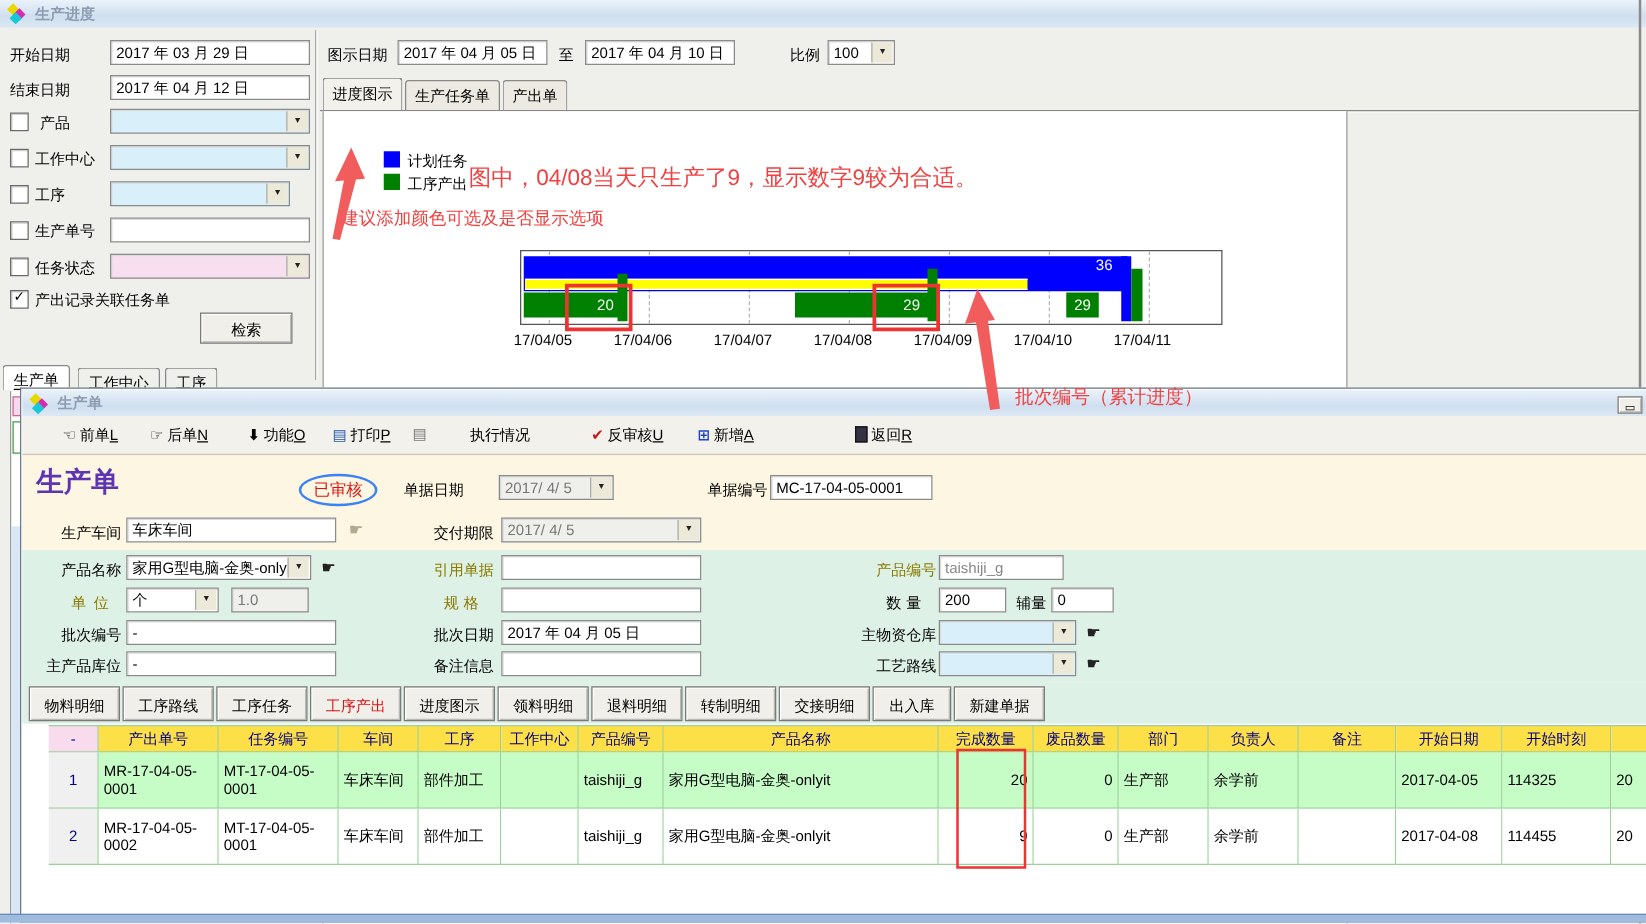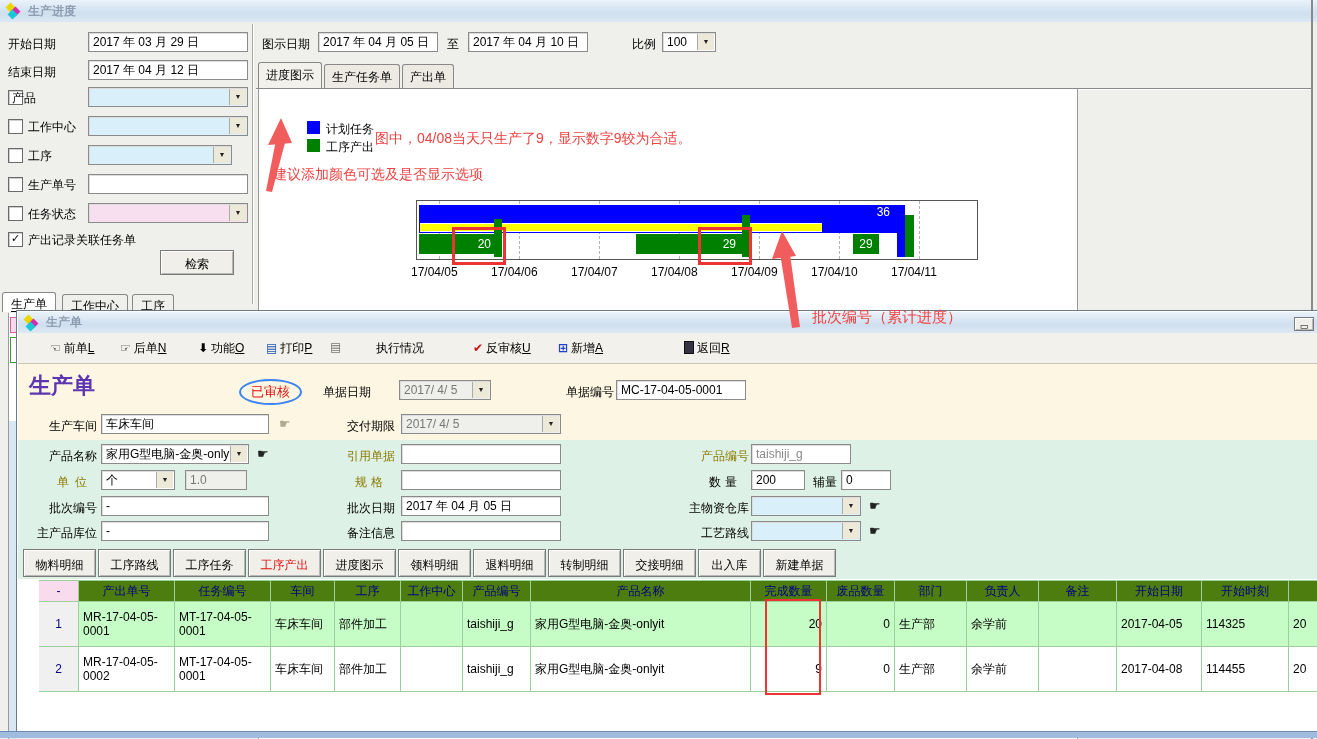--- a/index.html
+++ b/index.html
@@ -46,21 +46,21 @@
   .tbitem .u{text-decoration:underline;}
   .tbico{margin-right:3px;}
   
   .flabel{position:absolute;white-space:nowrap;}
   .olive{color:#8a7a00;}
   .hand{position:absolute;font-size:13px;color:#222;}
   
   .trow{position:absolute;left:22px;display:flex;box-sizing:border-box;}
   .tcell{box-sizing:border-box;border-right:1px solid #9bcf9b;border-bottom:1px solid #9bcf9b;
     padding:2px 4px;overflow:hidden;display:flex;align-items:center;}
-  .thead .tcell{justify-content:center;color:#000080;background:#4d7c0f;border-top:1px solid #9bcf9b;}
+  .thead .tcell{justify-content:center;color:#000080;background:#fde047;border-top:1px solid #9bcf9b;}
   .c0{width:40px;justify-content:center;}
   .c1{width:96px;}.c2{width:96px;}.c3{width:64px;}.c4{width:66px;}.c5{width:62px;}
   .c6{width:68px;}.c7{width:220px;}.c8{width:76px;justify-content:flex-end;}
   .c9{width:68px;justify-content:flex-end;}.c10{width:72px;}.c11{width:72px;}
   .c12{width:78px;}.c13{width:85px;}.c14{width:87px;}.c15{width:45px;border-right:none;}
   .rgreen .tcell{background:#c6fcc6;}
   .rwhite .tcell{background:#fff;}
   .rownum{color:#000080;background:#f0f0f0 !important;}
 </style>
 </head>
@@ -78,21 +78,21 @@
       <span>生产进度</span>
     </div>
     <div class="abs" style="left:1311px;top:0;width:2px;height:739px;background:#8a8a8a;"></div>
 
     <div class="flabel" style="left:8px;top:36px;">开始日期</div>
     <div class="inp" style="left:88px;top:32px;width:160px;"><span>2017 年 03 月 29 日</span></div>
     <div class="flabel" style="left:8px;top:64px;">结束日期</div>
     <div class="inp" style="left:88px;top:60px;width:160px;"><span>2017 年 04 月 12 日</span></div>
 
     <div class="chk" style="left:8px;top:90px;"></div>
-    <div class="flabel" style="left:12px;top:90px;">产品</div>
+    <div class="flabel" style="left:32px;top:90px;">产品</div>
     <div class="inp combo cyan" style="left:88px;top:87px;width:160px;">
         <span class="dd">▼</span>
       </div>
 
     <div class="chk" style="left:8px;top:119px;"></div>
     <div class="flabel" style="left:28px;top:119px;">工作中心</div>
     <div class="inp combo cyan" style="left:88px;top:116px;width:160px;">
         <span class="dd">▼</span>
       </div>
 
@@ -135,21 +135,21 @@
     <div class="tab" style="left:402px;top:64px;width:52px;height:24px;">产出单</div>
     <div class="abs" style="left:256px;top:88px;width:1055px;height:1px;background:#888;box-shadow:0 1px 0 #fff;"></div>
 
     <div class="abs" style="left:258px;top:89px;width:818px;height:650px;background:#fff;border-left:1px solid #999;border-right:1px solid #999;">
 
       <div class="abs" style="left:48px;top:32px;width:13px;height:13px;background:#0000ff;"></div>
       <div class="abs" style="left:67px;top:32px;">计划任务</div>
       <div class="abs" style="left:48px;top:50px;width:13px;height:13px;background:#008000;"></div>
       <div class="abs" style="left:67px;top:50px;">工序产出</div>
 
-      <div class="abs red nw" style="left:116px;top:41px;font-size:14px;">图中，04/08当天只生产了9，显示数字9较为合适。</div>
+      <div class="abs red nw" style="left:116px;top:41px;font-size:18px;">图中，04/08当天只生产了9，显示数字9较为合适。</div>
       <div class="abs red nw" style="left:14px;top:77px;font-size:14px;">建议添加颜色可选及是否显示选项</div>
 
 
       <div class="abs" style="left:157px;top:111px;width:560px;height:58px;border:1px solid #555;background:#fff;">
         <div class="gantt-grid" style="left:22px;"></div>
         <div class="gantt-grid" style="left:102px;"></div>
         <div class="gantt-grid" style="left:182px;"></div>
         <div class="gantt-grid" style="left:262px;"></div>
         <div class="gantt-grid" style="left:342px;"></div>
         <div class="gantt-grid" style="left:422px;"></div>

